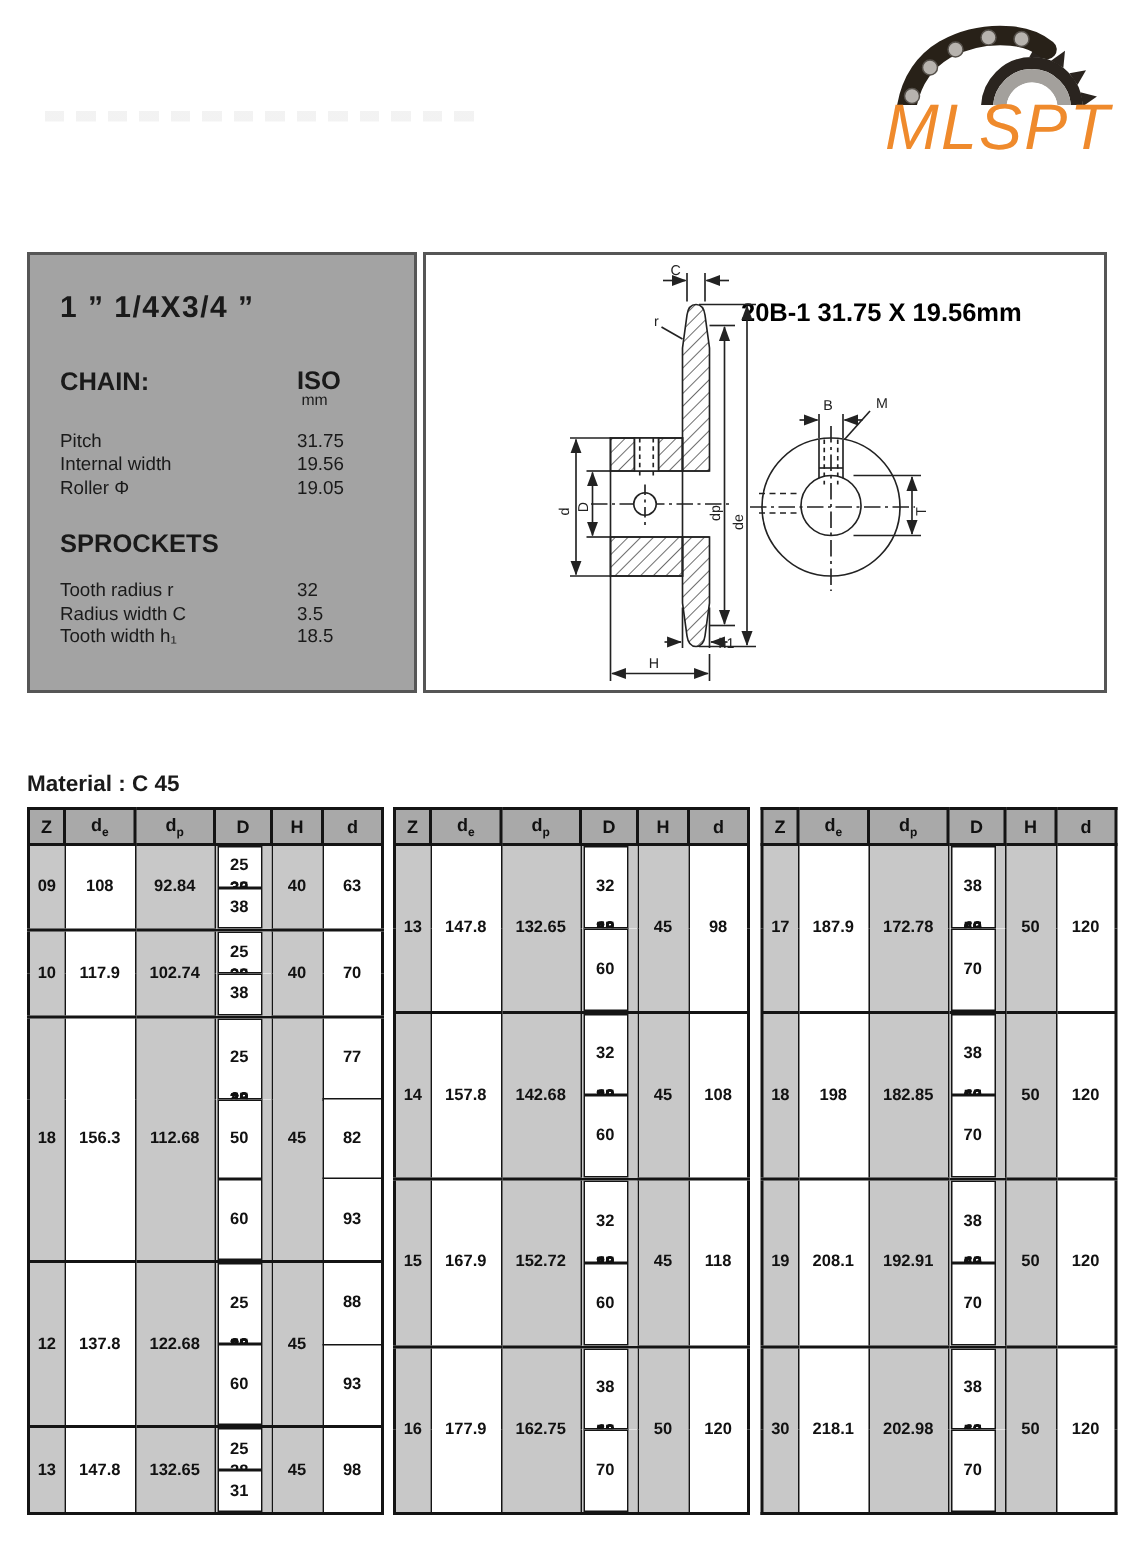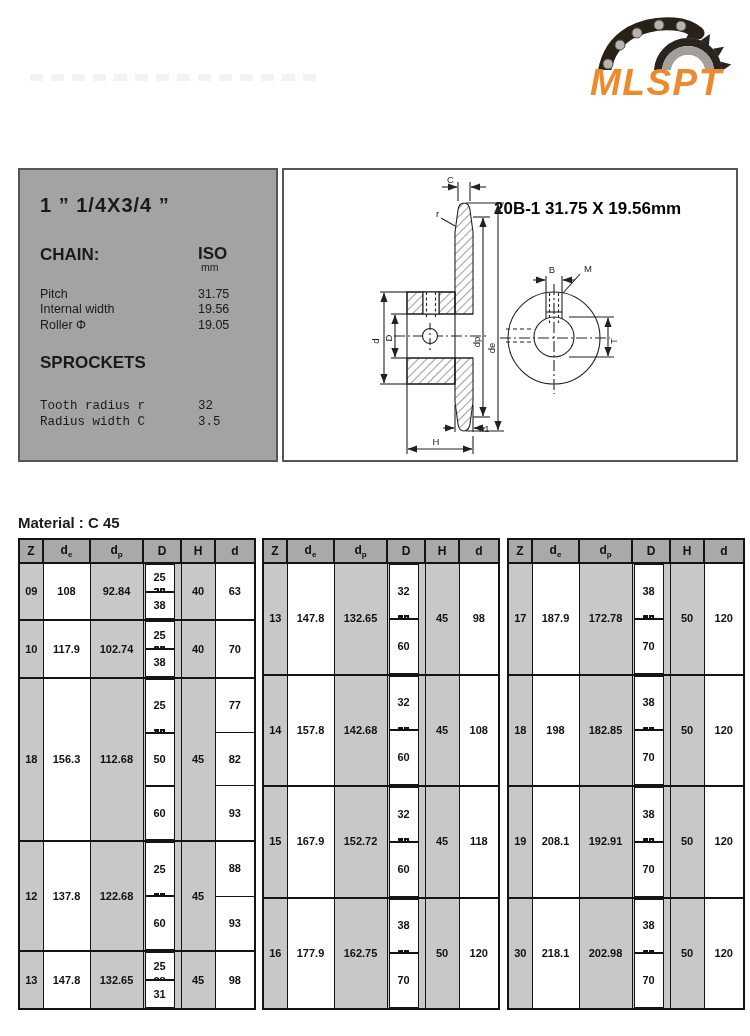--- a/index.html
+++ b/index.html
@@ -13,38 +13,38 @@
   .header-title { position:absolute; left:16px; top:28px; display:flex; align-items:center; }
   .vbar { width:2px; height:38px; background:#8a8a8a; }
   .page-title { font-size:26px; font-weight:700; letter-spacing:0px; margin:0 12px; white-space:nowrap; }
   .ghost-line { position:absolute; left:30px; top:74px; width:290px; height:7px; opacity:.45;
     background:repeating-linear-gradient(90deg,#e3e3e3 0 13px, transparent 13px 21px); }
 
   .logo { position:absolute; left:588px; top:14px; width:152px; height:94px; }
   .logo svg { position:absolute; left:0; top:0; }
   .logo-text {
     position:absolute; left:2px; top:50px; width:150px;
-    font-size:37px; line-height:1; font-weight:700; font-style:italic;
+    font-size:43px; line-height:1; font-weight:400; font-style:italic;
     color:#EF8A2C; letter-spacing:1.5px; white-space:nowrap;
   }
 
   
   .spec-box { position:absolute; left:18px; top:168px; width:260px; height:294px;
     border:2px solid #565656; box-sizing:border-box; padding:12px 18px 0 20px; background:#a3a3a3; }
   .size-title { font-size:20px; font-weight:700; margin-top:12px; letter-spacing:1px; }
   .spec-row { display:grid; grid-template-columns:1fr 60px; align-items:start; }
   .chain-head { margin-top:28px; }
   .chain-head .lbl { font-size:17px; font-weight:700; }
   .unit-wrap { text-align:left; }
   .unit-label { font-size:17px; font-weight:700; line-height:1; }
   .unit-sub { font-size:10.5px; line-height:1.1; padding-left:3px; }
   .data-rows { margin-top:13px; }
   .data-rows .spec-row { font-size:12.5px; line-height:15.5px; }
   .sprockets-head { margin-top:20px; font-size:17px; font-weight:700; }
-  .data-rows2 { margin-top:26px;font-family:Liberation Mono, monospace; }
+  .data-rows2 { margin-top:13px; }
   .data-rows2 .spec-row { font-size:12.5px; line-height:15.5px; }
 
   
   .drawing-box { position:absolute; left:282px; top:168px; width:456px; height:294px;
     border:2px solid #565656; box-sizing:border-box; background:#fff; }
   .drawing-box svg { display:block; }
   .dwg-title { font-size:17px; font-weight:700; }
   .dim-label { font-size:9.5px; }
 
   
@@ -132,20 +132,24 @@
 
     <div class="data-rows2">
       <div class="spec-row">
         <span>Tooth radius r</span>
         <span>32</span>
       </div>
       <div class="spec-row">
         <span>Radius width C</span>
         <span>3.5</span>
       </div>
+      <div class="spec-row">
+        <span>Tooth width h₁</span>
+        <span>18.5</span>
+      </div>
     </div>
   </div>
 
   <div class="drawing-box">
     <svg width="452" height="290" viewBox="0 0 452 290">
       <defs>
         <pattern id="hatch" width="6" height="6" patternUnits="userSpaceOnUse" patternTransform="rotate(45)">
           <line x1="0" y1="0" x2="0" y2="6" stroke="#3d3d3d" stroke-width="1"></line>
         </pattern>
         <marker id="arr" viewBox="0 0 8 8" refX="7.5" refY="4" markerWidth="9" markerHeight="9" orient="auto-start-reverse">

